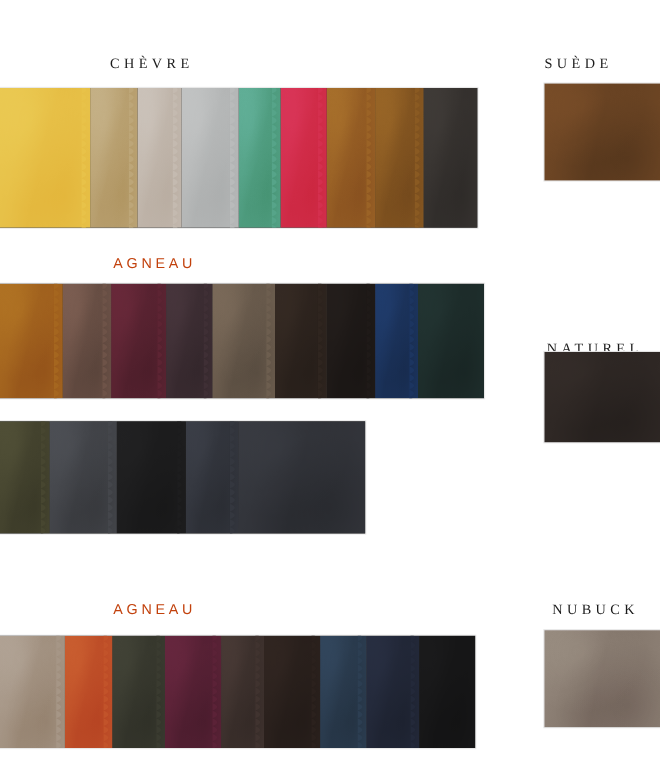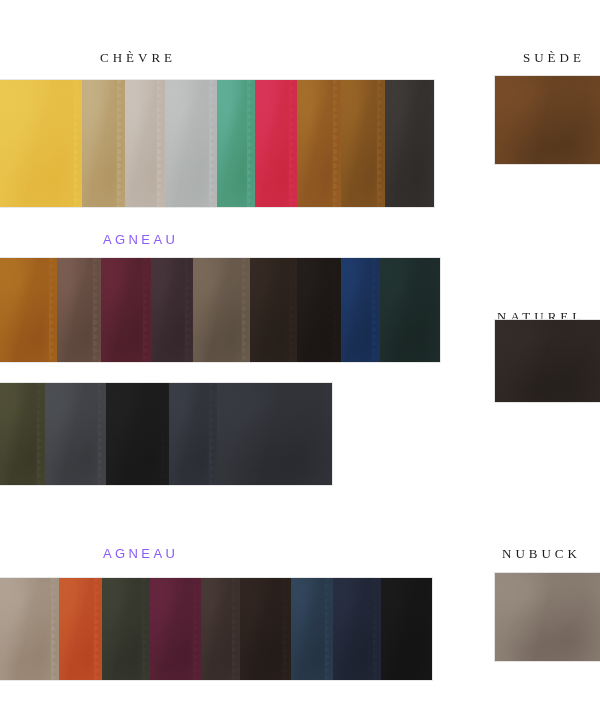--- a/index.html
+++ b/index.html
@@ -22,21 +22,21 @@
     font-size: 13px;
     letter-spacing: 4.0px;
     color: #1b1b1b;
     white-space: nowrap;
     font-weight: 400;
   }
   .heading.sans {
     font-family: "Liberation Sans", "DejaVu Sans", sans-serif;
     font-size: 13px;
     letter-spacing: 3.4px;
-    color: #8b5cf6;
+    color: #c2410c;
   }
 
   
   .strip {
     position: absolute;
     display: flex;
     overflow: hidden;
     background: #2b2b2b;
     box-shadow: 0 0 0 1px rgba(230,230,230,0.9);
   }
@@ -88,21 +88,21 @@
 <body>
 
 <div class="page">
 
   <div class="heading" style="left:100px; top:50px;">CHÈVRE</div>
 
   <div class="heading sans" style="left:103px; top:232px;">AGNEAU</div>
 
   <div class="heading sans" style="left:103px; top:546px;">AGNEAU</div>
 
-  <div class="heading" style="left:523px; top:50px;">SUÈDE</div>
+  <div class="heading" style="left:495px; top:50px;">SUÈDE</div>
 
   <div class="heading" style="left:497px; top:309px;">NATUREL</div>
 
   <div class="heading" style="left:502px; top:546px;text-align:center;">NUBUCK</div>
 
   <div id="rows-host">
       <div class="strip" style="left: 0px; top: 80px; width: 434px; height: 127px;">
         <div class="swatch" style="width: 82px; background: rgb(232, 194, 73); z-index: 40;">
           <div class="scallop"><svg width="9" height="131" viewBox="0 0 9 131" preserveAspectRatio="none" xmlns="http://www.w3.org/2000/svg">
               <path d="M0,0 Q9,3.5 0,7 Q9,10.5 0,14 Q9,17.5 0,21 Q9,24.5 0,28 Q9,31.5 0,35 Q9,38.5 0,42 Q9,45.5 0,49 Q9,52.5 0,56 Q9,59.5 0,63 Q9,66.5 0,70 Q9,73.5 0,77 Q9,80.5 0,84 Q9,87.5 0,91 Q9,94.5 0,98 Q9,101.5 0,105 Q9,108.5 0,112 Q9,115.5 0,119 Q9,122.5 0,126 Q9,129.5 0,133 Q9,136.5 0,140 Q9,143.5 0,147 L0,147 Z" fill="#e8c249"></path>

